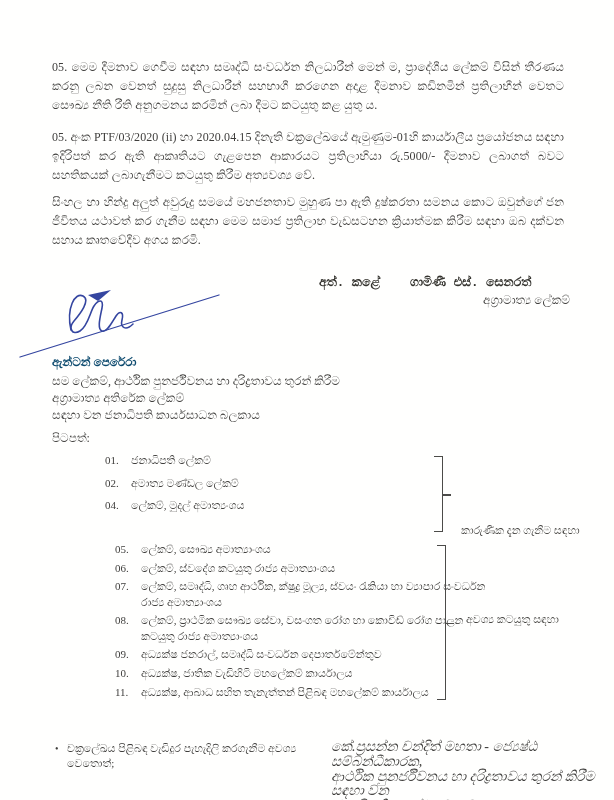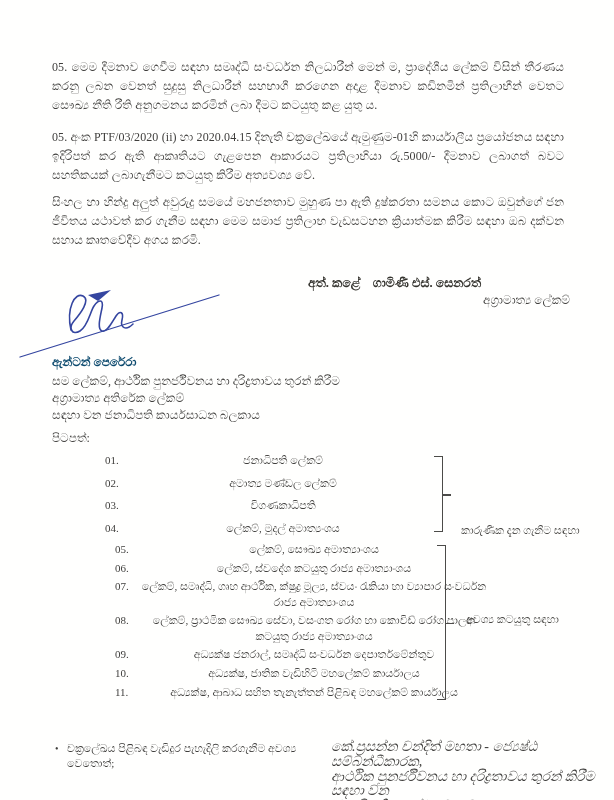--- a/index.html
+++ b/index.html
@@ -18,44 +18,45 @@
     left:52px;width:512px;
     font-size:12px;line-height:19px;
     text-align:justify;
     letter-spacing:.1px;
   }
   #para1{top:58px;}
   #para2{top:128px;}
   #para3{top:193px;}
 
   .signed-note{
-    position:absolute;left:308px;top:276px;width:250px;
+    position:absolute;left:319px;top:276px;width:250px;
     font-size:12.5px;font-weight:bold;color:#35342f;
     white-space:pre-wrap;
+    font-family:Liberation Mono, monospace;
   }
   .signed-title{
     position:absolute;left:320px;top:293px;width:250px;
     font-size:12px;text-align:right;padding-left:46px;box-sizing:border-box;
   }
 
   .sig-svg{position:absolute;left:14px;top:286px;}
 
   .signatory{position:absolute;left:52px;top:354px;width:400px;font-size:12px;line-height:17px;}
   .signatory .name{font-weight:bold;color:#0c4a6e;margin-bottom:2px;}
 
   .copies-heading{position:absolute;left:52px;top:431px;font-size:12px;}
 
   .clist{position:absolute;font-size:11px;}
   #group1{left:105px;top:453px;width:330px;}
   #group1 .item{margin-bottom:7.5px;}
   #group2{left:93px;top:542px;width:372px;margin-left:22px;}
   #group2 .item{margin-bottom:3.5px;}
   .item{display:flex;line-height:15.2px;}
   .item .num{flex:0 0 26px;}
-  .item .txt{flex:1;text-align:center;}
+  .item .txt{flex:1;}
 
   .bracket{position:absolute;width:8px;border:1.5px solid #4c4b49;border-left:none;}
   #bracket1{left:434px;top:456px;height:74px;}
   #bracket2{left:437px;top:545px;height:153px;}
   .bracket .tick{position:absolute;right:-9px;top:50%;width:8px;height:1.5px;background:#4c4b49;}
   .brk-label{position:absolute;font-size:11px;color:#454441;white-space:nowrap;}
   #brk-label1{left:461px;top:487px;margin-top:37px;}
   #brk-label2{left:466px;top:613px;}
 
   .footer-bullet{
@@ -97,24 +98,20 @@
   <div class="copies-heading">පිටපත්:</div>
 
   <div class="clist" id="group1">
     <div class="item">
       <span class="num">01.</span>
       <span class="txt">ජනාධිපති ලේකම්</span>
     </div>
     <div class="item">
       <span class="num">02.</span>
       <span class="txt">අමාත්‍ය මණ්ඩල ලේකම්</span>
-    </div>
-    <div class="item">
-      <span class="num">03.</span>
-      <span class="txt">විගණකාධිපති</span>
     </div>
     <div class="item">
       <span class="num">04.</span>
       <span class="txt">ලේකම්, මුදල් අමාත්‍යංශය</span>
     </div>
   </div>
 
   <div class="bracket" id="bracket1">
       <span class="tick"></span>
     </div>

